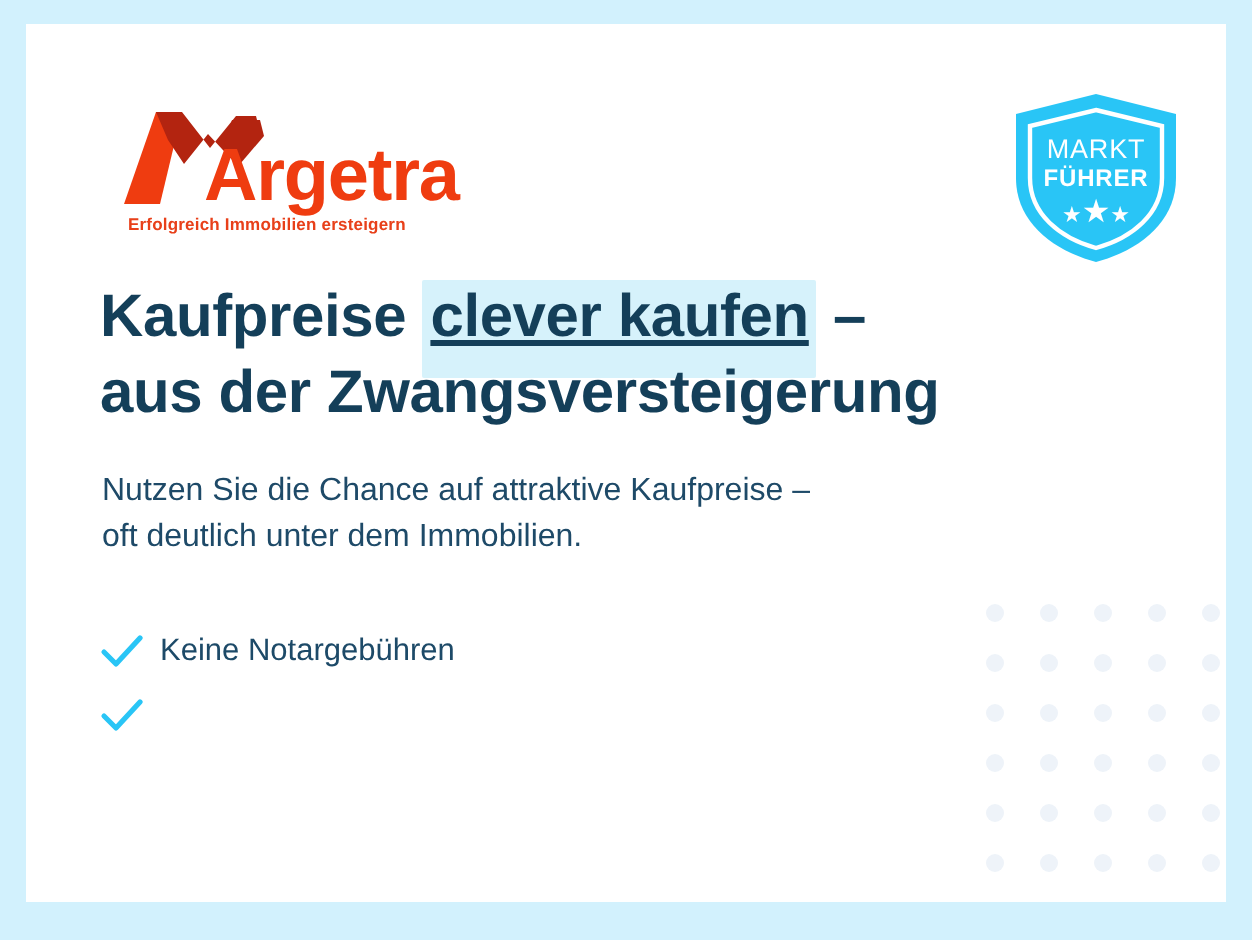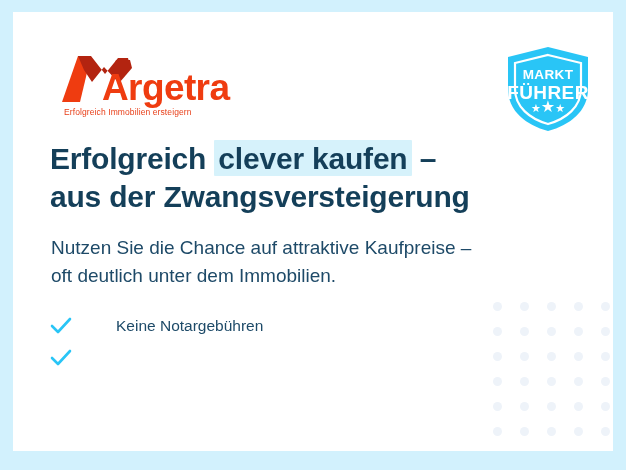--- a/index.html
+++ b/index.html
@@ -75,21 +75,21 @@
     font-weight: bold;
     color: #ef3c10;
     letter-spacing: -0.6px;
     line-height: 1;
   }
   #logo-tagline {
     position: absolute;
     left: 6px;
     top: 55px;
     font-size: 8.5px;
-    font-weight: normal;
+    font-weight: bold;
     color: #e8401a;
     letter-spacing: 0.1px;
     white-space: nowrap;
     text-align: right;
   }
 
   
   #badge {
     position: absolute;
     left: 489px;
@@ -97,31 +97,31 @@
     width: 92px;
     height: 88px;
   }
   #badge-text-markt {
     position: absolute;
     left: 0;
     top: 22px;
     width: 92px;
     text-align: center;
     font-size: 13.5px;
-    font-weight: bold;
+    font-weight: normal;
     color: #ffffff;
     letter-spacing: 0.4px;
   }
   #badge-text-fuehrer {
     position: absolute;
     left: 0;
     top: 37px;
     width: 92px;
     text-align: center;
-    font-size: 19px;
+    font-size: 12px;
     font-weight: bold;
     color: #ffffff;
     letter-spacing: 0.4px;
   }
   #badge-stars {
     position: absolute;
     left: 0;
     top: 54px;
     width: 92px;
     text-align: center;
@@ -138,48 +138,48 @@
     top: 128px;
     width: 520px;
     font-size: 30px;
     font-weight: bold;
     color: #143f59;
     line-height: 1.25;
     letter-spacing: -0.2px;
   }
   #headline .hl {
     background: #d6f2fb;
-    padding: 2px 4px 1px 4px;
+    padding: 2px 4px 14px 4px;
     border-radius: 1px;
+    text-decoration: underline;
   }
 
   
   #subheadline {
     position: absolute;
     left: 38px;
     top: 222px;
     width: 500px;
-    font-size: 19px;
+    font-size: 16px;
     color: #1e4a68;
     line-height: 1.45;
     font-weight: normal;
   }
 
   
   #bullets {
     position: absolute;
     left: 37px;
     top: 298px;
     width: 470px;
   }
   .bullet {
     display: flex;
     align-items: center;
     height: 32px;
-    gap: 36px;
   }
   .bullet-icon {
     flex: 0 0 auto;
     width: 30px;
     height: 22px;
     display: flex;
     align-items: center;
   }
   .bullet-label {
     font-size: 15.5px;
@@ -259,21 +259,21 @@
         </svg>
       </span>
       <div id="badge-text-markt">MARKT</div>
       <div id="badge-text-fuehrer">FÜHRER</div>
       <div id="badge-stars">
         <span class="star-small">★</span><span class="star-big">★</span><span class="star-small">★</span>
       </div>
     </div>
 
     <div id="headline">
-      <div><span>Erfolgreich </span><span class="hl">clever kaufen</span><span> –</span></div>
+      <div><span>Kaufpreise </span><span class="hl">clever kaufen</span><span> –</span></div>
       <div>aus der Zwangsversteigerung</div>
     </div>
 
     <div id="subheadline">
       <div>Nutzen Sie die Chance auf attraktive Kaufpreise –</div>
       <div>oft deutlich unter dem Immobilien.</div>
     </div>
 
     <div id="bullets">
       <div class="bullet">

